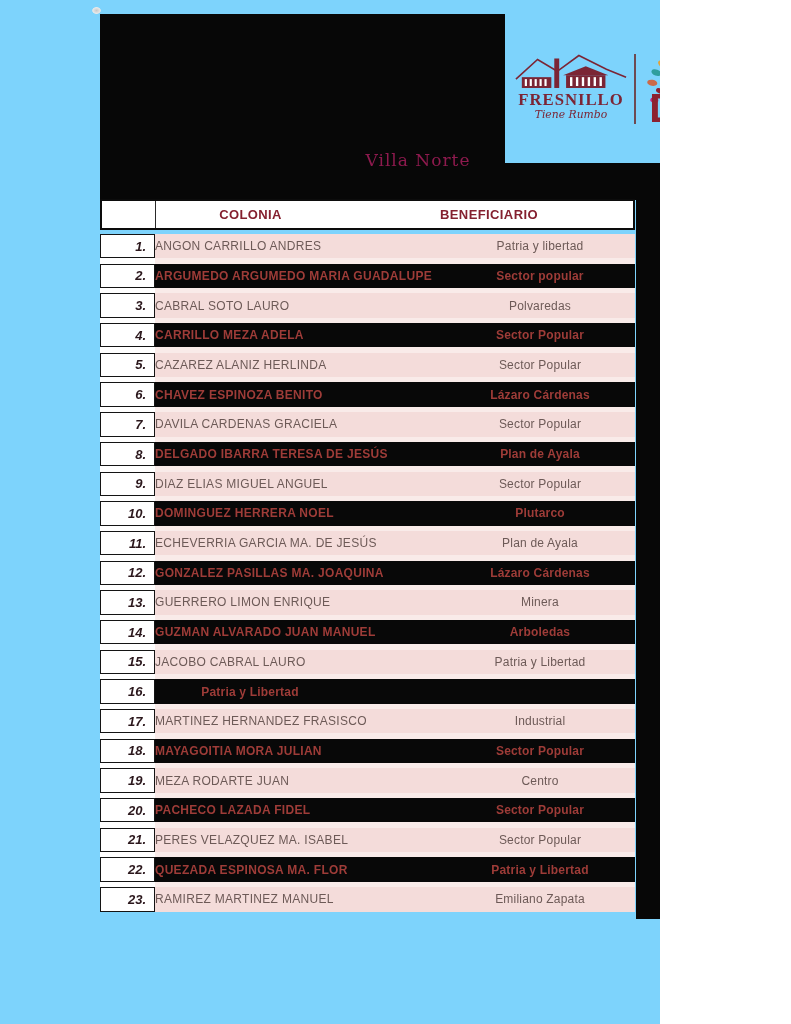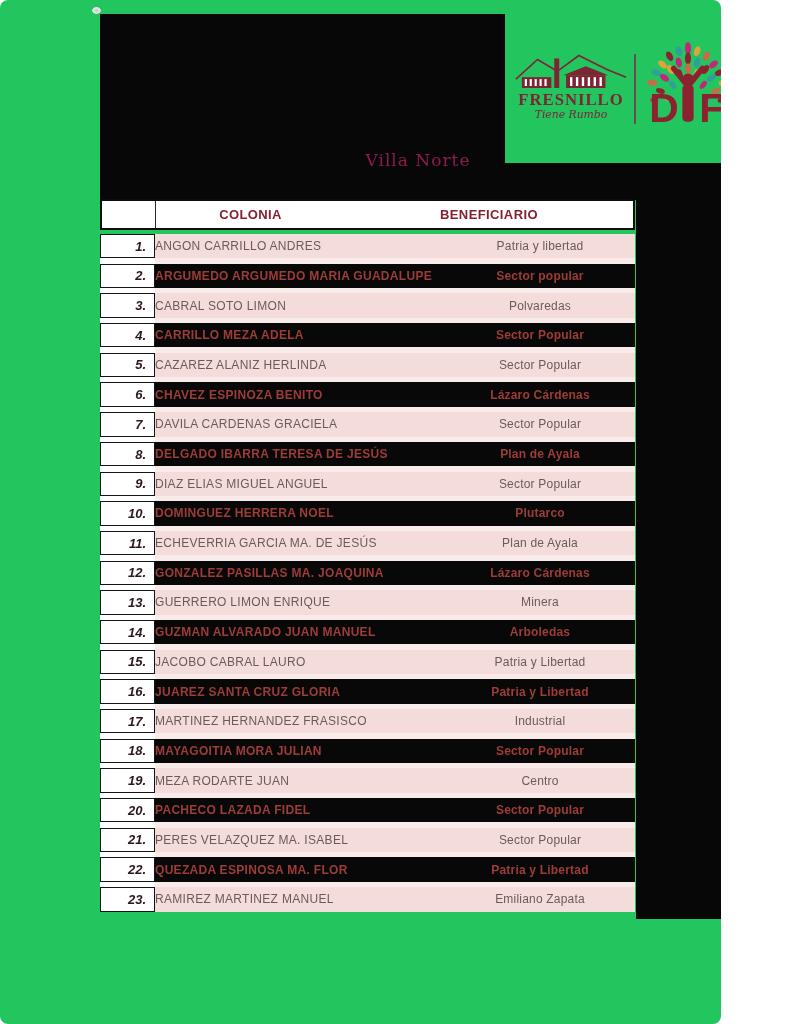--- a/index.html
+++ b/index.html
@@ -1,19 +1,18 @@
 <!DOCTYPE html>
 <html><head>
 <meta charset="utf-8">
 <style>
   html,body{margin:0;padding:0;background:#ffffff;}
   .canvas{
-    position:relative;width:721px;height:1024px;background:#22c55e;overflow:hidden;
+    position:relative;width:660px;height:1024px;background:#7dd3fc;overflow:hidden;
     font-family:"Liberation Sans",sans-serif;
-    border-radius:8px;
   }
   
   .black-main{position:absolute;left:100px;top:14px;width:405px;height:186px;background:#070707;}
   .black-band{position:absolute;left:505px;top:163px;width:242px;height:37px;background:#070707;}
   .black-strip{position:absolute;left:636px;top:200px;width:111px;height:719px;background:#070707;}
   .smudge{position:absolute;left:92px;top:7px;width:9px;height:7px;
     background:radial-gradient(ellipse at center,#c9c9c9 0%,#e9e9e9 60%,transparent 75%);}
   
   .title{
     position:absolute;left:318px;top:149px;width:200px;height:23px;
@@ -161,21 +160,21 @@
       <div class="cell-num">2.</div>
       <div class="cell-content">
         <span class="cell-name">ARGUMEDO ARGUMEDO MARIA GUADALUPE</span>
         <span class="cell-colonia">Sector popular</span>
       </div>
     </div>
 
     <div class="row row-pink">
       <div class="cell-num">3.</div>
       <div class="cell-content">
-        <span class="cell-name">CABRAL SOTO LIMON</span>
+        <span class="cell-name">CABRAL SOTO LAURO</span>
         <span class="cell-colonia">Polvaredas</span>
       </div>
     </div>
 
     <div class="row row-dark">
       <div class="cell-num">4.</div>
       <div class="cell-content">
         <span class="cell-name">CARRILLO MEZA ADELA</span>
         <span class="cell-colonia">Sector Popular</span>
       </div>
@@ -265,21 +264,20 @@
       <div class="cell-num">15.</div>
       <div class="cell-content">
         <span class="cell-name">JACOBO CABRAL LAURO</span>
         <span class="cell-colonia">Patria y Libertad</span>
       </div>
     </div>
 
     <div class="row row-dark">
       <div class="cell-num">16.</div>
       <div class="cell-content">
-        <span class="cell-name">JUAREZ SANTA CRUZ GLORIA</span>
         <span class="cell-colonia">Patria y Libertad</span>
       </div>
     </div>
 
     <div class="row row-pink">
       <div class="cell-num">17.</div>
       <div class="cell-content">
         <span class="cell-name">MARTINEZ HERNANDEZ FRASISCO</span>
         <span class="cell-colonia">Industrial</span>
       </div>

